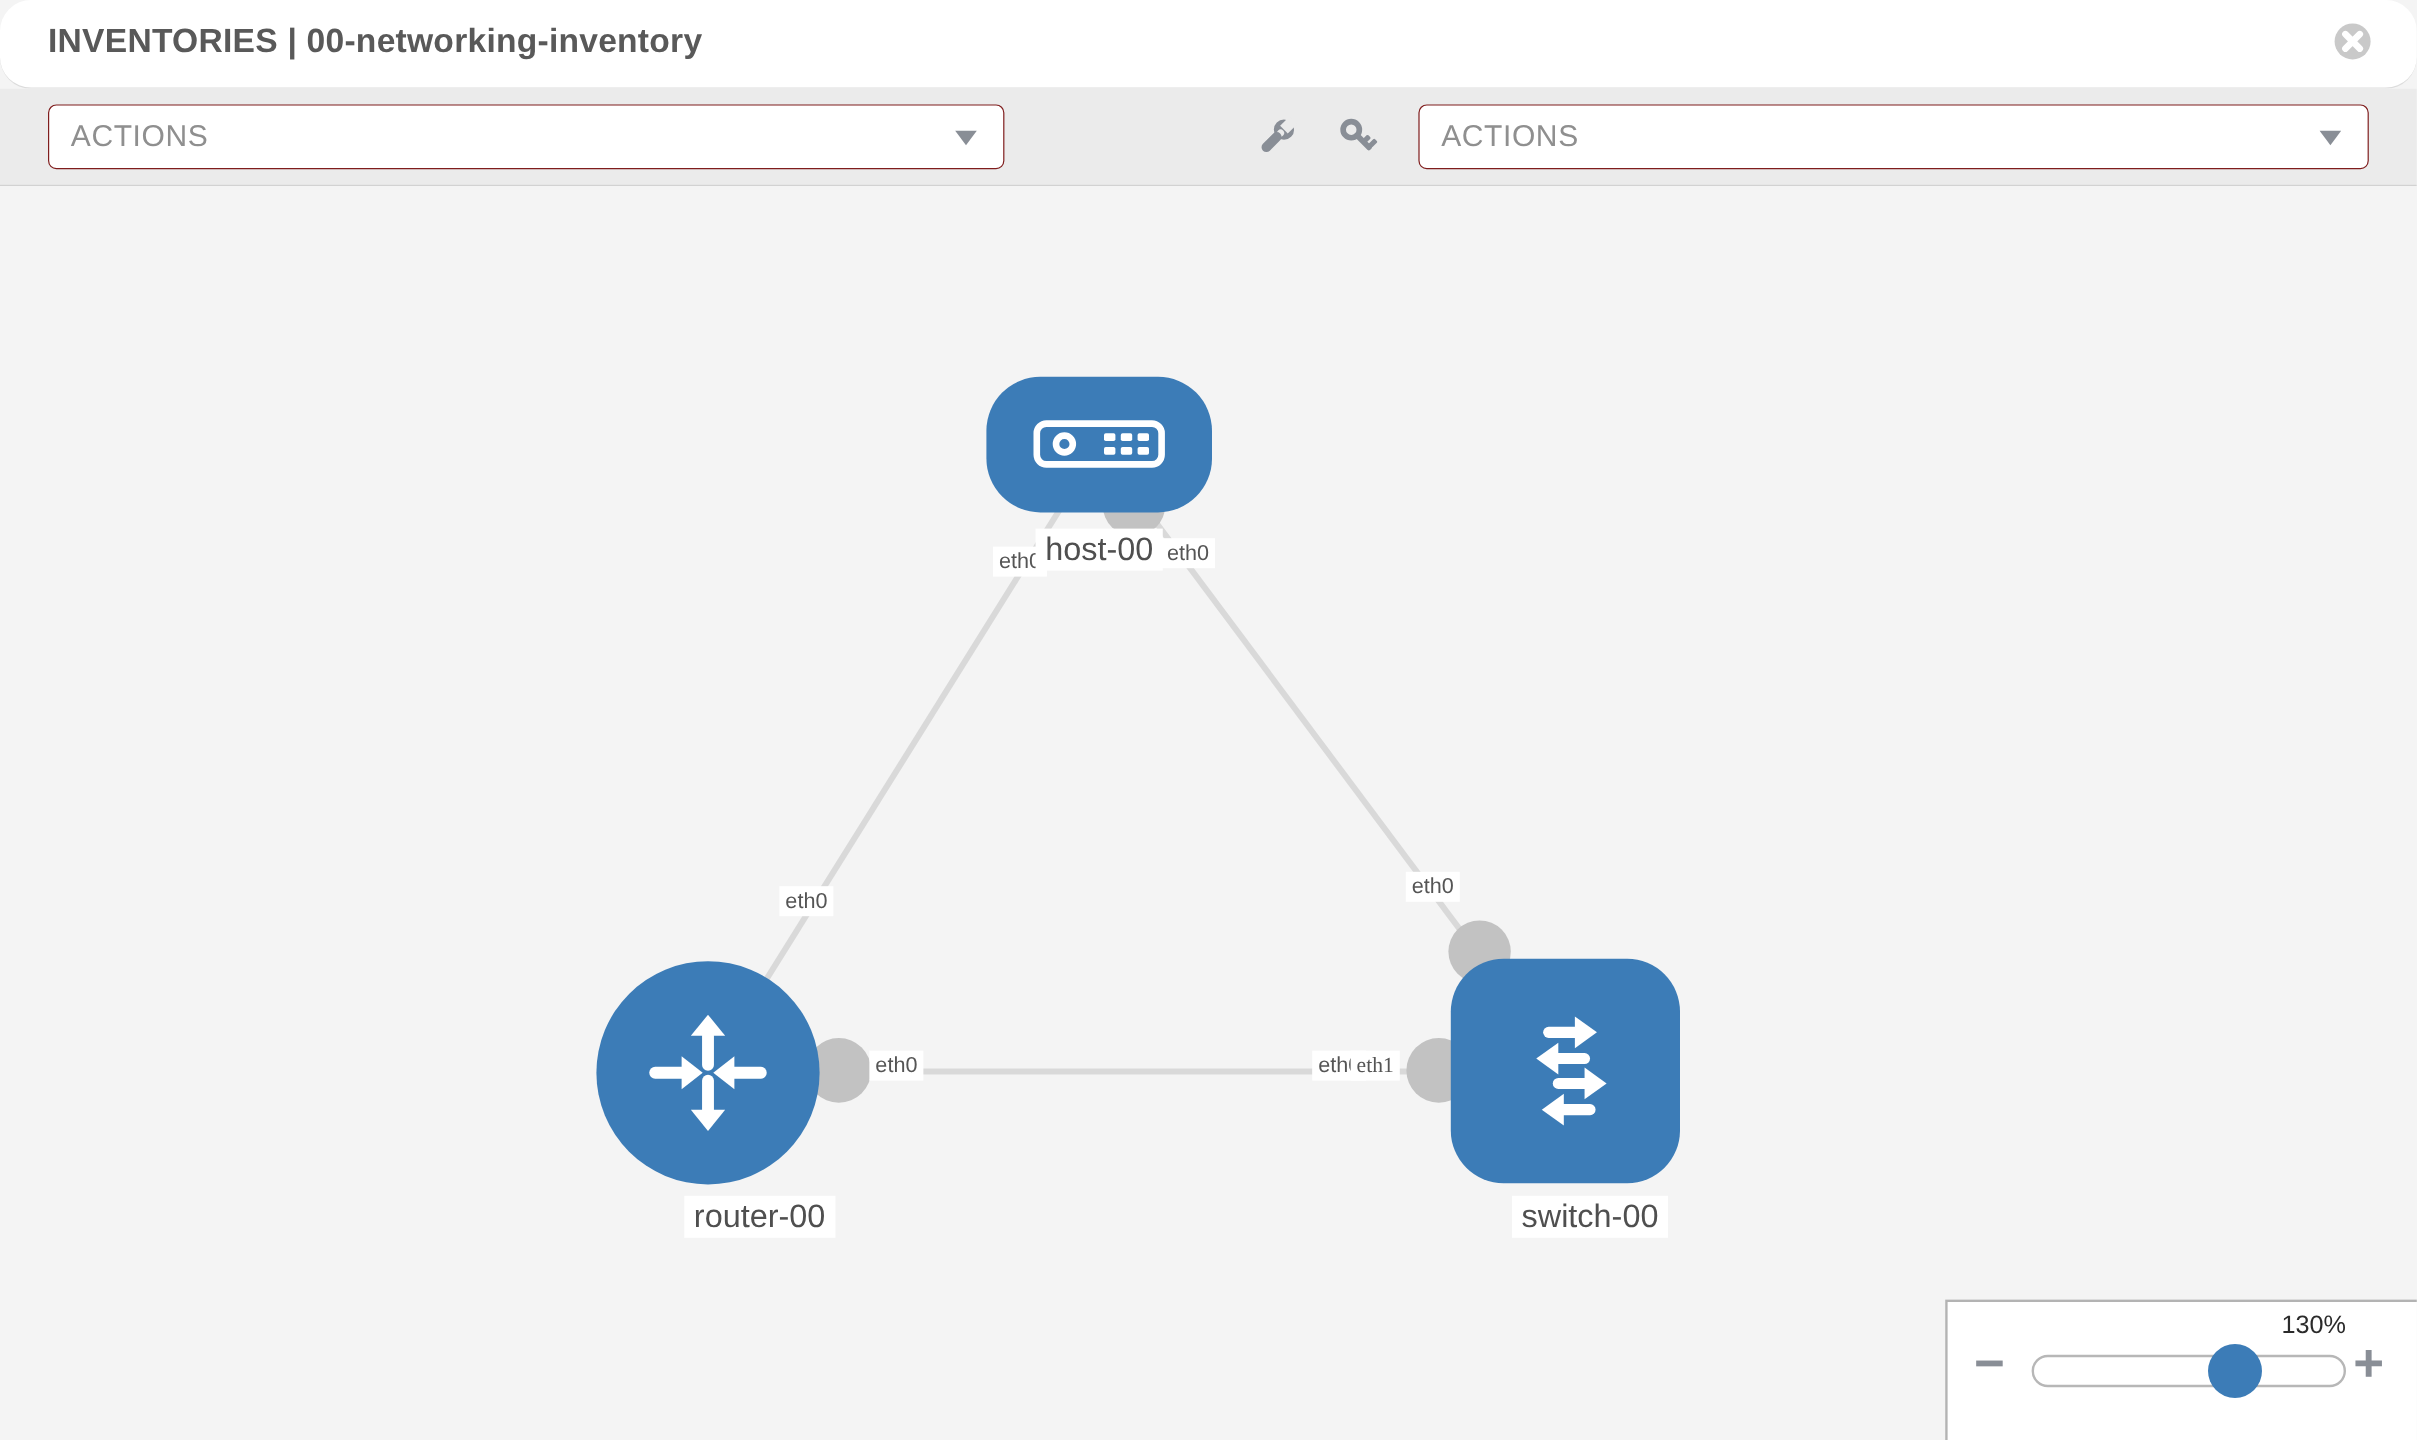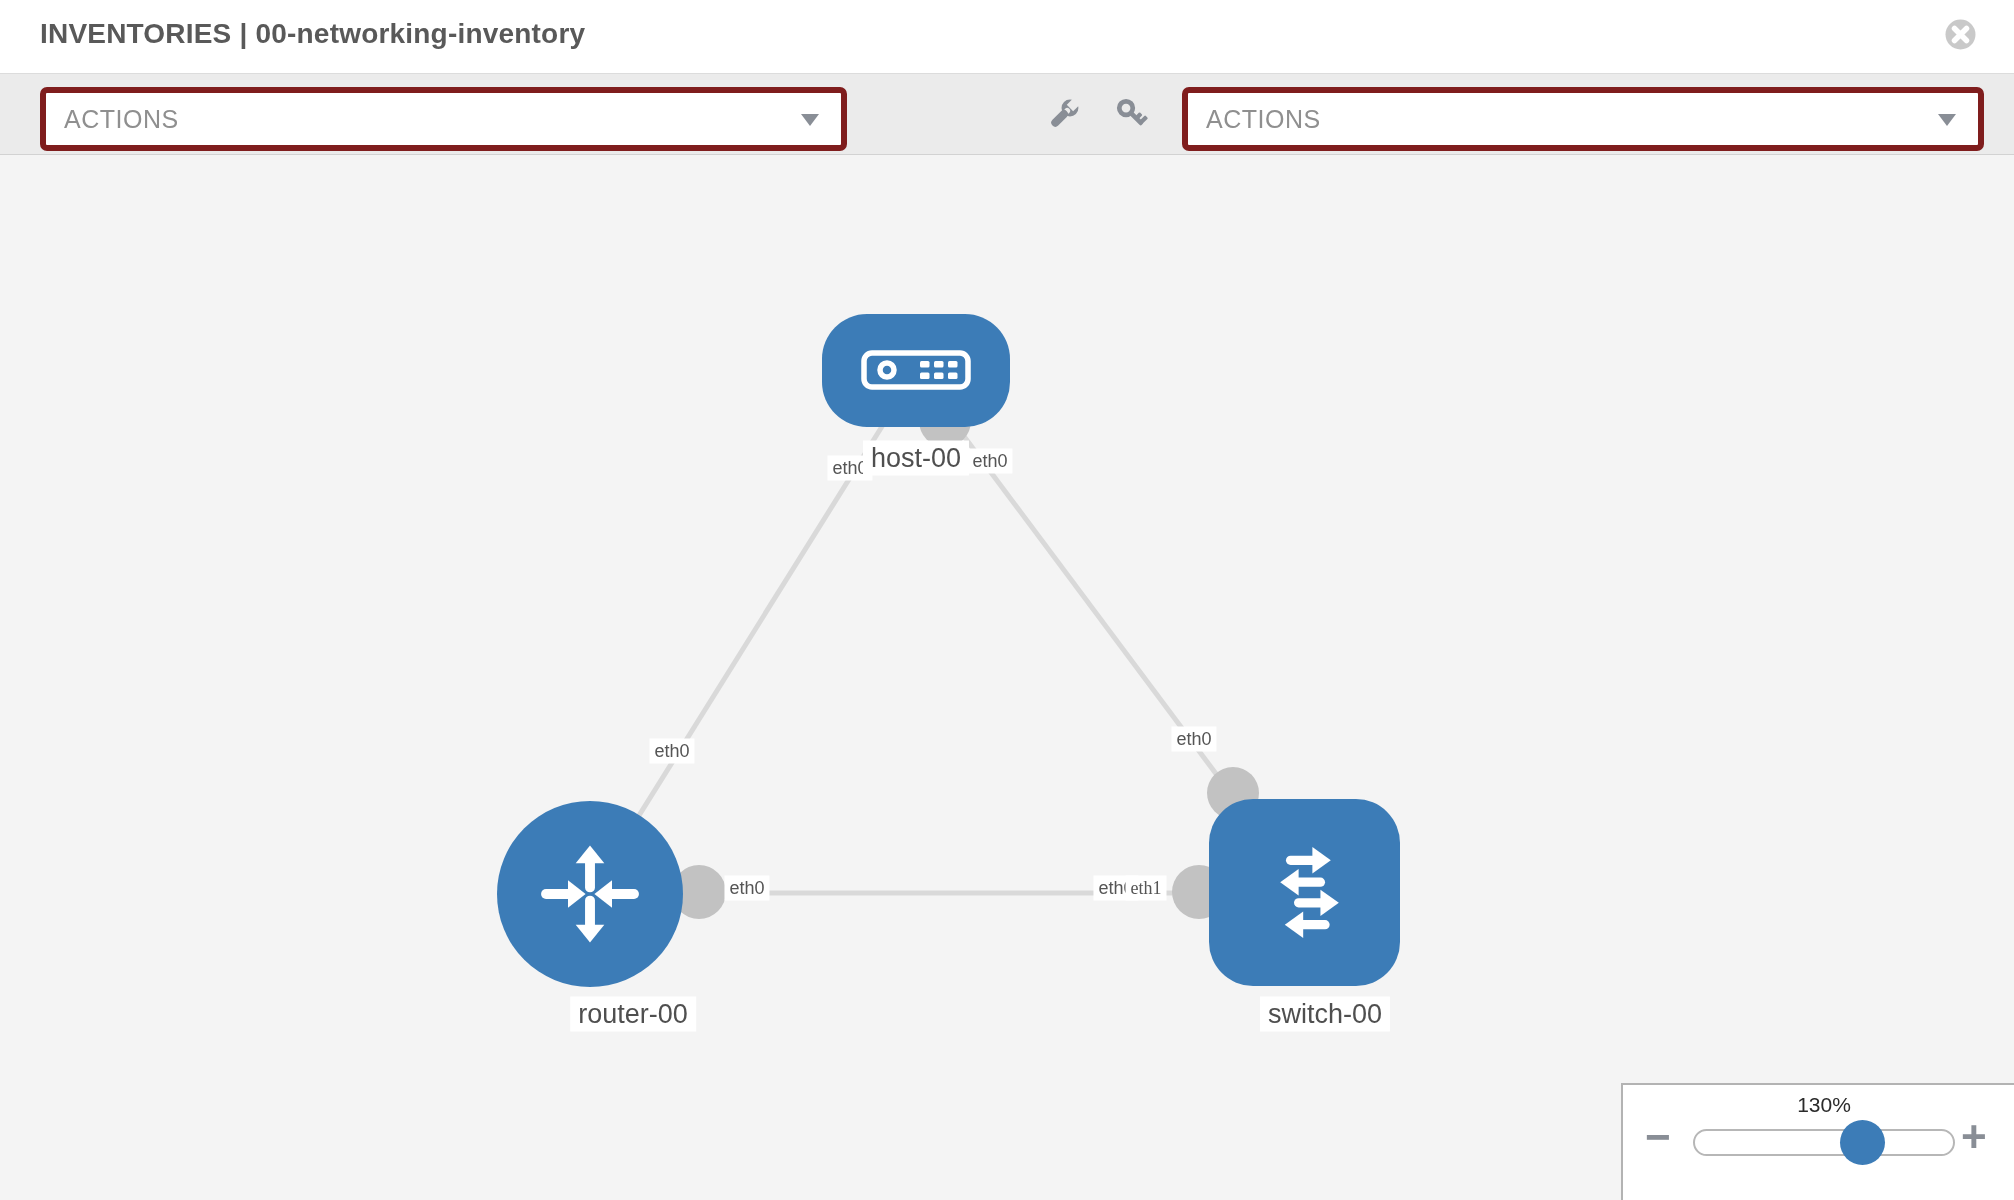--- a/index.html
+++ b/index.html
@@ -4,37 +4,37 @@
 <style>
   html,body{margin:0;padding:0;}
   body{
     width:2014px;height:1200px;overflow:hidden;position:relative;
     font-family:"Liberation Sans","DejaVu Sans",sans-serif;
     background:#f4f4f4;
   }
   
   .header{
     position:absolute;left:0;top:0;width:2014px;height:73px;
-    background:#ffffff;border-bottom:1px solid #dcdcdc;
+    background:#ffffff;border-bottom:1px solid #dcdcdc;border-radius:26px;
   }
   .page-title{
     position:absolute;left:40px;top:18px;
     font-size:28px;font-weight:bold;color:#595959;letter-spacing:.2px;
   }
   .close-btn{
     position:absolute;right:38px;top:19px;width:31px;height:31px;cursor:pointer;
   }
   
   .toolbar{
     position:absolute;left:0;top:74px;width:2014px;height:80px;
     background:#ebebeb;border-bottom:1px solid #d2d2d2;
   }
   .select-box{
     position:absolute;top:13px;height:52px;background:#ffffff;
-    border:6px solid #7f1d1d;border-radius:7px;
+    border:1px solid #7f1d1d;border-radius:7px;
     display:flex;align-items:center;cursor:pointer;
   }
   .select-box .label{
     margin-left:18px;font-size:25px;color:#8f8f8f;letter-spacing:.5px;
   }
   .caret{
     position:absolute;right:22px;top:50%;margin-top:-5px;
     width:0;height:0;border-left:9px solid transparent;border-right:9px solid transparent;
     border-top:12px solid #898e96;
   }
@@ -54,21 +54,21 @@
     background:#ffffff;color:#555555;white-space:nowrap;
   }
   .node-label{font-size:27px;padding:2px 8px;color:#4f4f4f;}
   .if-label{font-size:18px;padding:2px 5px;}
   
   .zoom-panel{
     position:absolute;left:1621px;top:1083px;width:400px;height:122px;
     background:#ffffff;border:2px solid #b3b3b3;box-sizing:border-box;
   }
   .zoom-value{
-    position:absolute;left:70px;top:8px;width:262px;text-align:center;
+    position:absolute;left:70px;top:8px;width:262px;text-align:right;
     font-size:21px;color:#2b2b2b;
   }
   .zoom-minus,.zoom-plus{
     position:absolute;top:22px;font-size:44px;font-weight:bold;color:#898e96;
     cursor:pointer;line-height:60px;
   }
   .zoom-minus{left:22px;}
   .zoom-plus{left:338px;}
   .zoom-track{
     position:absolute;left:70px;top:44px;width:262px;height:27px;

